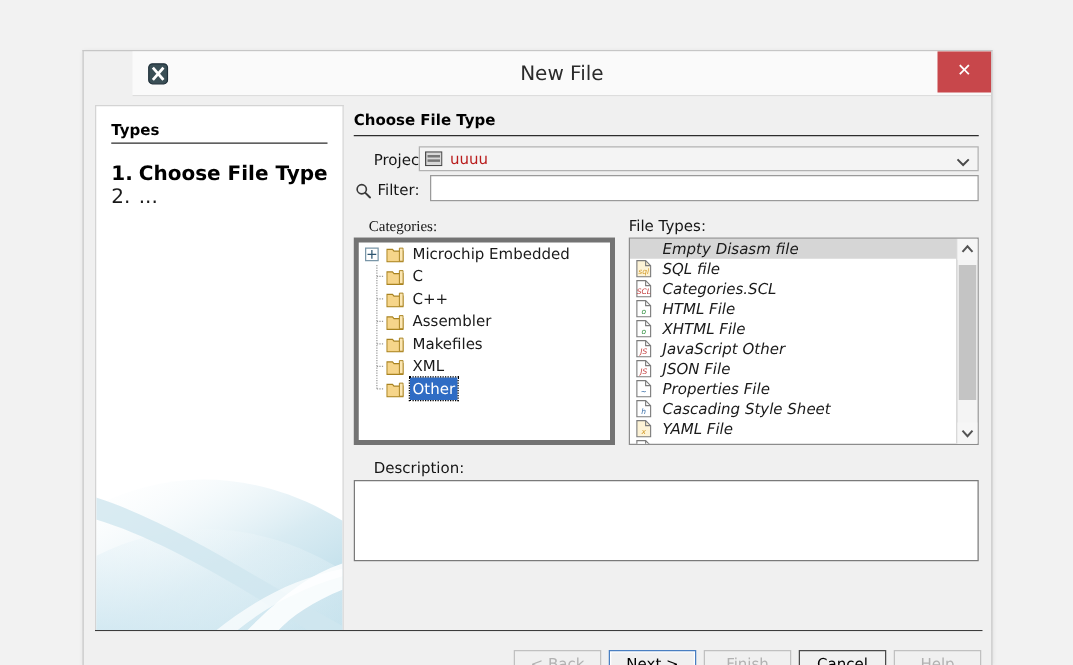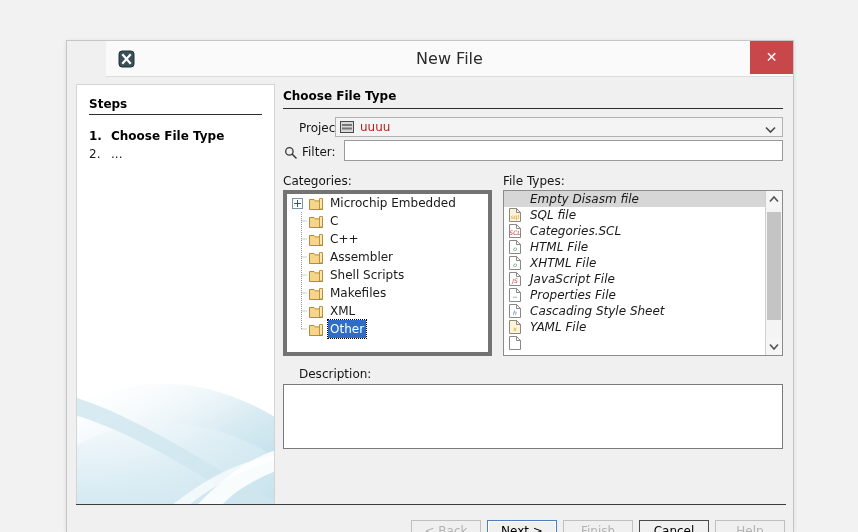--- a/index.html
+++ b/index.html
@@ -102,21 +102,21 @@
     position: absolute;
     left: 12px;
     top: 29px;
     width: 173px;
     height: 0;
     border-top: 1px solid #2d2d2d;
   }
   .step-row {
     position: absolute;
     left: 12px;
-    font-size: 12px;
+    font-size: 16px;
     white-space: nowrap;
   }
   .step-row .num { display: inline-block; width: 22px; }
   .step-row.current { font-weight: bold; color: #000; }
   .step-row.pending { color: #1a1a1a; }
 
   
   #swoosh {
     position: absolute;
     left: 0;
@@ -212,21 +212,21 @@
     background: #ffffff;
     border: 1px solid #9a9a9a;
     box-sizing: border-box;
     font-family: "DejaVu Sans", "Liberation Sans", sans-serif;
     font-size: 12px;
     padding: 0 3px;
     outline: none;
   }
 
   
-  #categories-label { left: 2px; top: 90px; }
+  #categories-label { left: 14px; top: 90px; font-family: Liberation Serif, serif; }
   #filetypes-label  { left: 222px; top: 90px; }
 
   
   #categories-box {
     position: absolute;
     left: 2px;
     top: 106px;
     width: 209px;
     height: 166px;
     background: #ffffff;
@@ -436,21 +436,21 @@
         <path d="M5 5 L12 13 M12 5 L5 13" stroke="#ffffff" stroke-width="2.2" stroke-linecap="square"></path>
       </svg>
     </span>
     <div id="title-text">New File</div>
     <div id="close-button">✕</div>
   </div>
 
   <div id="content">
 
     <div id="steps-panel">
-      <div id="steps-title">Steps</div>
+      <div id="steps-title">Types</div>
       <div id="steps-rule"></div>
 
       <div class="step-row current" style="top:44px;">
         <span class="num">1.</span><span>Choose File Type</span>
       </div>
       <div class="step-row pending" style="top:62px;">
         <span class="num">2.</span><span>...</span>
       </div>
 
       <svg id="swoosh" viewBox="0 0 197 150" preserveAspectRatio="none">
@@ -548,31 +548,20 @@
           </div>
           <div class="cat-row">
             <span class="cat-guide"><svg width="12" height="18" viewBox="0 0 12 18">
                 <path d="M5.5 0 L5.5 18" stroke="#9a9a9a" stroke-width="1" stroke-dasharray="1 1"></path>
                 <path d="M5.5 9 L11 9" stroke="#9a9a9a" stroke-width="1" stroke-dasharray="1 1"></path>
               </svg></span>
             <span class="folder-icon"><svg width="14" height="13" viewBox="0 0 14 13">
                 <path d="M0.5 2.5 h4.5 l1.2 1.4 h7.3 v8.6 h-13 z" fill="#f6d58a" stroke="#a98320" stroke-width="0.9"></path>
                 <path d="M10.5 1.5 h3 v10.5 h-3 z" fill="#fbe6b3" stroke="#a98320" stroke-width="0.8"></path>
               </svg></span>
-            <span class="cat-label">Shell Scripts</span>
-          </div>
-          <div class="cat-row">
-            <span class="cat-guide"><svg width="12" height="18" viewBox="0 0 12 18">
-                <path d="M5.5 0 L5.5 18" stroke="#9a9a9a" stroke-width="1" stroke-dasharray="1 1"></path>
-                <path d="M5.5 9 L11 9" stroke="#9a9a9a" stroke-width="1" stroke-dasharray="1 1"></path>
-              </svg></span>
-            <span class="folder-icon"><svg width="14" height="13" viewBox="0 0 14 13">
-                <path d="M0.5 2.5 h4.5 l1.2 1.4 h7.3 v8.6 h-13 z" fill="#f6d58a" stroke="#a98320" stroke-width="0.9"></path>
-                <path d="M10.5 1.5 h3 v10.5 h-3 z" fill="#fbe6b3" stroke="#a98320" stroke-width="0.8"></path>
-              </svg></span>
             <span class="cat-label">Makefiles</span>
           </div>
           <div class="cat-row">
             <span class="cat-guide"><svg width="12" height="18" viewBox="0 0 12 18">
                 <path d="M5.5 0 L5.5 18" stroke="#9a9a9a" stroke-width="1" stroke-dasharray="1 1"></path>
                 <path d="M5.5 9 L11 9" stroke="#9a9a9a" stroke-width="1" stroke-dasharray="1 1"></path>
               </svg></span>
             <span class="folder-icon"><svg width="14" height="13" viewBox="0 0 14 13">
                 <path d="M0.5 2.5 h4.5 l1.2 1.4 h7.3 v8.6 h-13 z" fill="#f6d58a" stroke="#a98320" stroke-width="0.9"></path>
                 <path d="M10.5 1.5 h3 v10.5 h-3 z" fill="#fbe6b3" stroke="#a98320" stroke-width="0.8"></path>
@@ -630,21 +619,29 @@
                   <text x="7" y="11" font-size="6" text-anchor="middle" fill="#2f8f3f" font-family="DejaVu Sans, sans-serif">o</text>
                 </svg></span>
               <span class="ft-label">XHTML File</span>
             </div>
             <div class="ft-row">
               <span class="ft-icon"><svg width="14" height="14" viewBox="0 0 14 14">
                   <path d="M1.5 0.5 h7 l4 4 v9 h-11 z" fill="#ffffff" stroke="#7c7c7c" stroke-width="0.9"></path>
                   <path d="M8.5 0.5 v4 h4" fill="none" stroke="#7c7c7c" stroke-width="0.9"></path>
                   <text x="7" y="11" font-size="6" text-anchor="middle" fill="#c23b3b" font-family="DejaVu Sans, sans-serif">JS</text>
                 </svg></span>
-              <span class="ft-label">JavaScript File</span>
+              <span class="ft-label">JavaScript Other</span>
+            </div>
+            <div class="ft-row">
+              <span class="ft-icon"><svg width="14" height="14" viewBox="0 0 14 14">
+                  <path d="M1.5 0.5 h7 l4 4 v9 h-11 z" fill="#ffffff" stroke="#7c7c7c" stroke-width="0.9"></path>
+                  <path d="M8.5 0.5 v4 h4" fill="none" stroke="#7c7c7c" stroke-width="0.9"></path>
+                  <text x="7" y="11" font-size="6" text-anchor="middle" fill="#c23b3b" font-family="DejaVu Sans, sans-serif">JS</text>
+                </svg></span>
+              <span class="ft-label">JSON File</span>
             </div>
             <div class="ft-row">
               <span class="ft-icon"><svg width="14" height="14" viewBox="0 0 14 14">
                   <path d="M1.5 0.5 h7 l4 4 v9 h-11 z" fill="#ffffff" stroke="#7c7c7c" stroke-width="0.9"></path>
                   <path d="M8.5 0.5 v4 h4" fill="none" stroke="#7c7c7c" stroke-width="0.9"></path>
                   <text x="7" y="11" font-size="6" text-anchor="middle" fill="#3a6fa8" font-family="DejaVu Sans, sans-serif">~</text>
                 </svg></span>
               <span class="ft-label">Properties File</span>
             </div>
             <div class="ft-row">

